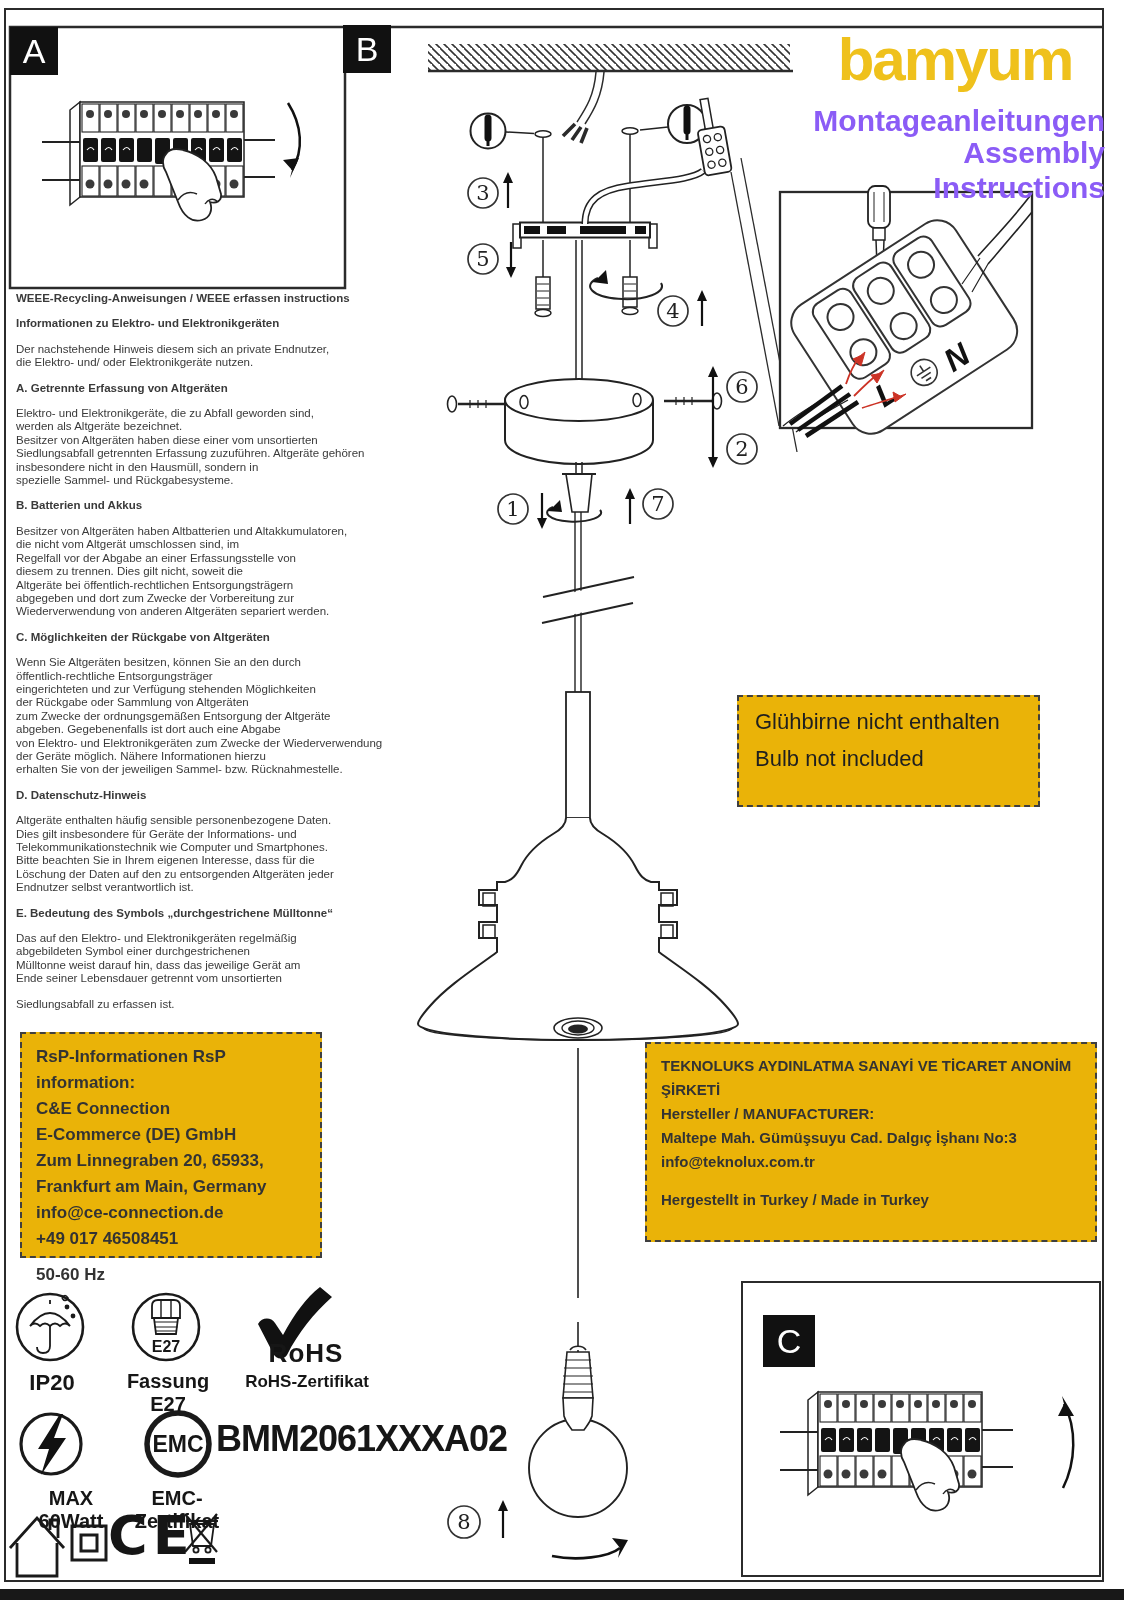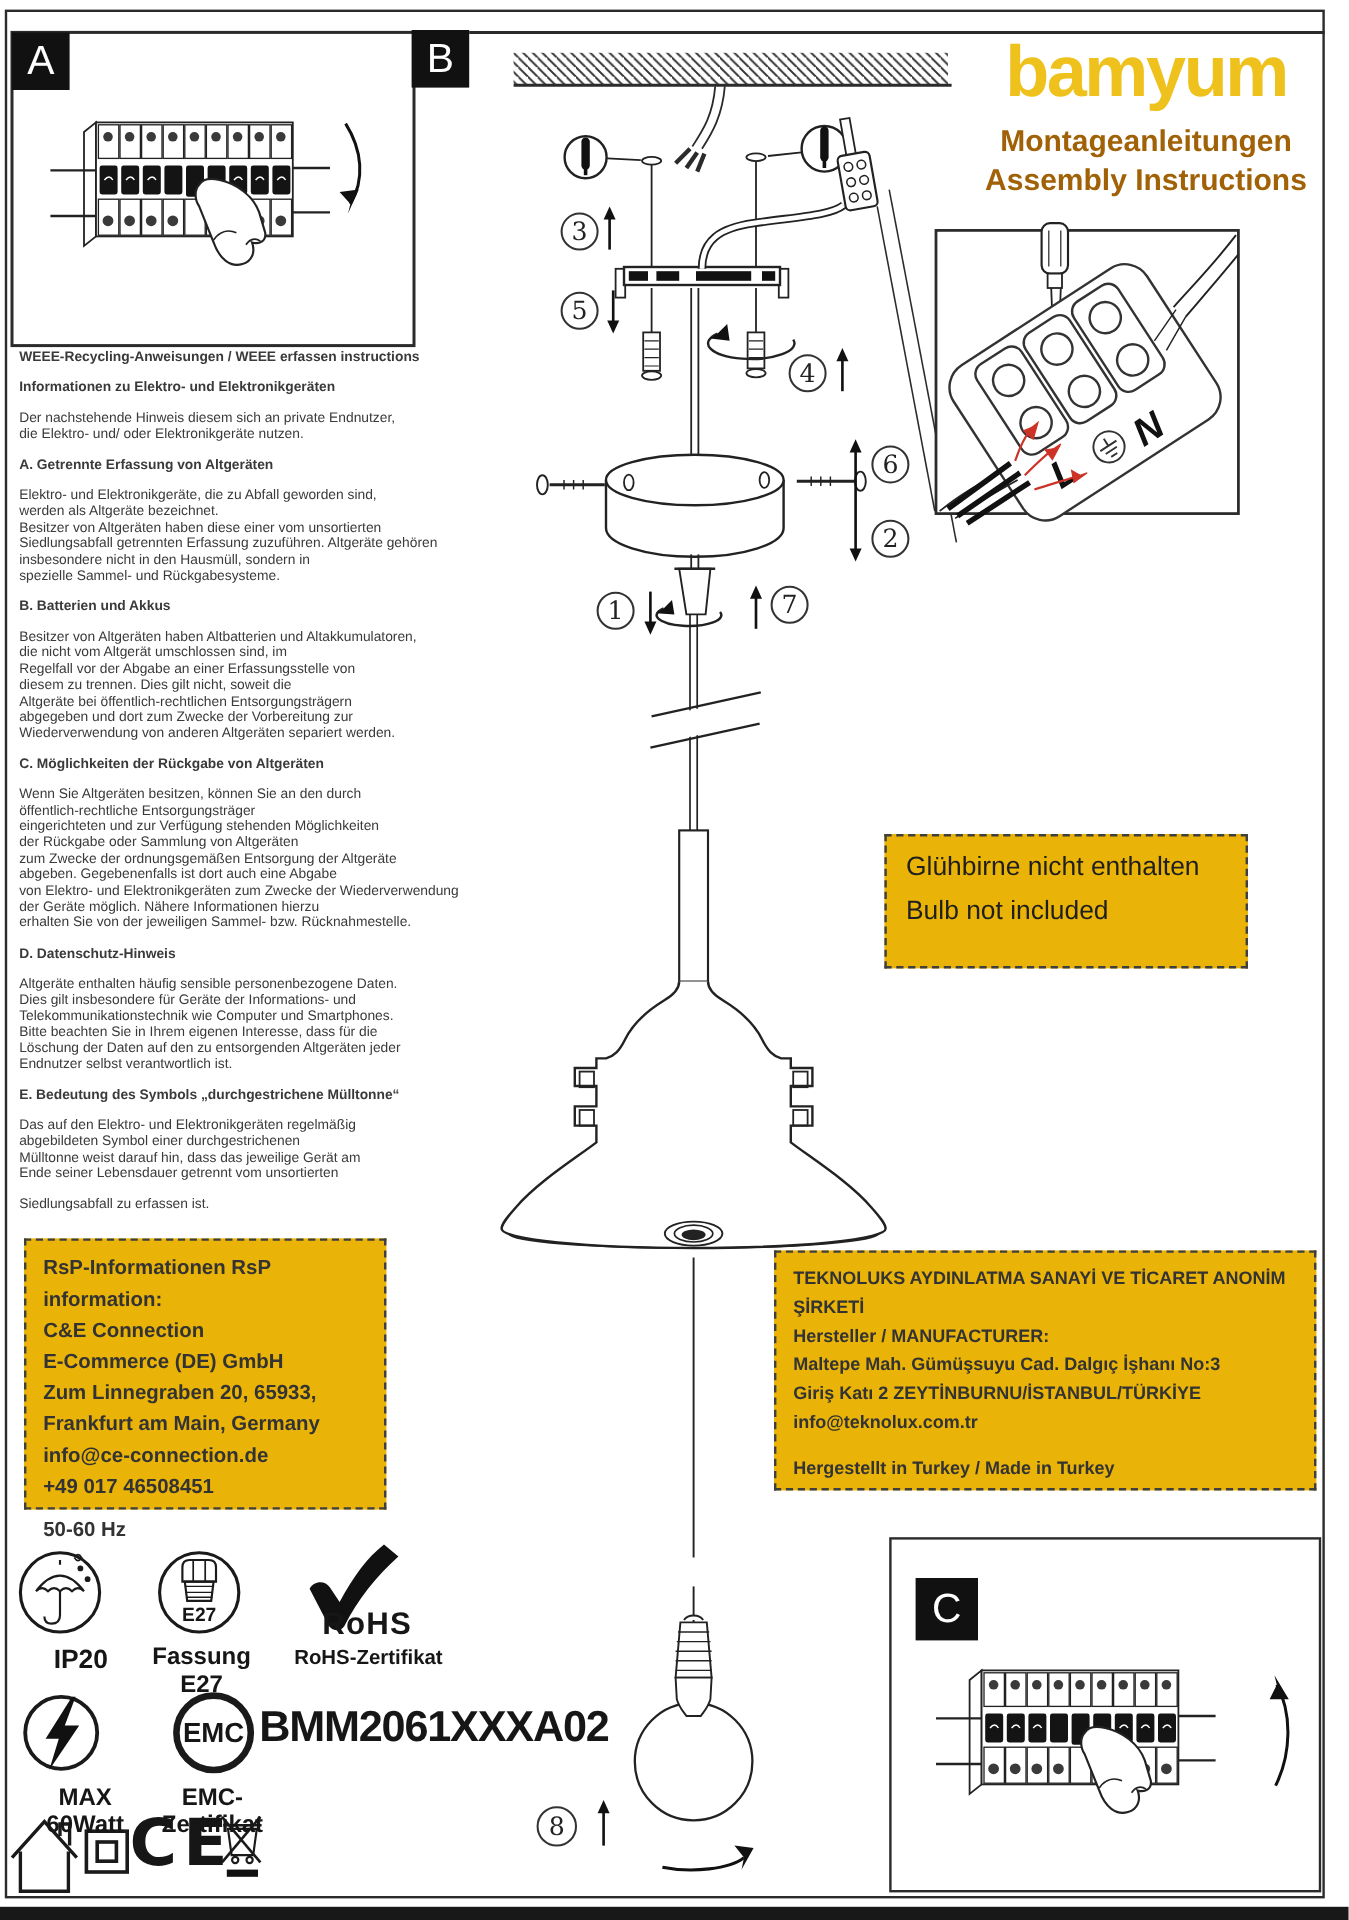--- a/index.html
+++ b/index.html
@@ -6,22 +6,22 @@
   .page{position:relative;width:1124px;height:1600px;background:#fff;overflow:hidden;
         font-family:"Liberation Sans",sans-serif;color:#2b2b2b;}
   .page-border{position:absolute;left:4px;top:8px;width:1100px;height:1574px;
         border:2px solid #2b2b2b;box-sizing:border-box;}
   .bottom-bar{position:absolute;left:0;top:1589px;width:1124px;height:11px;background:#181818;}
   .art{position:absolute;left:0;top:0;width:1124px;height:1600px;}
   .label-square{position:absolute;width:48px;height:48px;background:#111;color:#fff;
         display:flex;align-items:center;justify-content:center;font-size:34px;font-weight:400;z-index:5;}
   .logo{position:absolute;left:815px;top:30px;width:280px;text-align:center;
         font-size:60px;font-weight:bold;letter-spacing:-2px;line-height:1;z-index:4;}
-  .subtitle{position:absolute;width:300px;text-align:center;color:#a16207;
-        font-size:25px;font-weight:bold;line-height:1.15;z-index:4;}
+  .subtitle{position:absolute;width:300px;text-align:right;color:#8b5cf6;
+        font-size:30px;font-weight:bold;line-height:1.15;z-index:4;}
   .weee{position:absolute;left:16px;top:292px;width:416px;font-size:11.5px;line-height:13.4px;
         color:#3a3a3a;z-index:4;}
   .weee .h{font-weight:bold;margin:12px 0 0 0;}
   .weee .b{margin:12px 0 0 0;white-space:pre-line;}
   .dashed-box{position:absolute;border:2px dashed #3f3f3f;box-sizing:border-box;background:#eab308;z-index:4;}
   .bulb-box{left:737px;top:695px;width:303px;height:112px;padding:12px 16px;}
   .bulb-box .line{font-size:22px;color:#1f1f1f;margin-bottom:11px;}
   .rsp-box{left:20px;top:1032px;width:302px;height:226px;padding:10px 14px;
         font-size:17px;font-weight:bold;color:#333;line-height:26px;}
   .man-box{left:645px;top:1042px;width:452px;height:200px;padding:10px 14px;
@@ -498,27 +498,26 @@
     <div>info@ce-connection.de</div>
     <div>+49 017 46508451</div>
     <div class="gap-sm"></div>
     <div>50-60 Hz</div>
   </div>
 
   <div class="dashed-box man-box">
     <div>TEKNOLUKS AYDINLATMA SANAYİ VE TİCARET ANONİM ŞİRKETİ</div>
     <div>Hersteller / MANUFACTURER:</div>
     <div>Maltepe Mah. Gümüşsuyu Cad. Dalgıç İşhanı No:3</div>
-    <div>Giriş Katı 2 ZEYTİNBURNU/İSTANBUL/TÜRKİYE</div>
     <div>info@teknolux.com.tr</div>
     <div class="gap-md"></div>
     <div>Hergestellt in Turkey / Made in Turkey</div>
   </div>
 
-  <div class="cert-label" style="left:14px;top:1370px;width:76px;font-size:22px;text-align:right;">IP20</div>
+  <div class="cert-label" style="left:14px;top:1370px;width:76px;font-size:22px;">IP20</div>
   <div class="cert-label" style="left:140px;top:1338px;width:52px;font-size:16px;">E27</div>
   <div class="cert-label" style="left:110px;top:1370px;width:116px;font-size:20px;">Fassung E27</div>
   <div class="cert-label" style="left:266px;top:1338px;width:80px;font-size:26px;letter-spacing:1px;">RoHS</div>
   <div class="cert-label" style="left:242px;top:1372px;width:130px;font-size:17px;">RoHS-Zertifikat</div>
   <div class="cert-label" style="left:146px;top:1431px;width:64px;font-size:23px;">EMC</div>
   <div class="cert-label" style="left:4px;top:1487px;width:104px;font-size:20px;margin-left:15px;">MAX 60Watt</div>
   <div class="cert-label" style="left:112px;top:1487px;width:130px;font-size:20px;">EMC-Zertifikat</div>
   <div class="cert-label" style="left:216px;top:1418px;width:290px;font-size:36px;text-align:left;letter-spacing:-1px;">BMM2061XXXA02</div>
   <div class="cert-label" style="left:108px;top:1504px;width:80px;font-size:54px;letter-spacing:5px;text-align:left;font-family:'DejaVu Sans',sans-serif;">CE</div>
 

